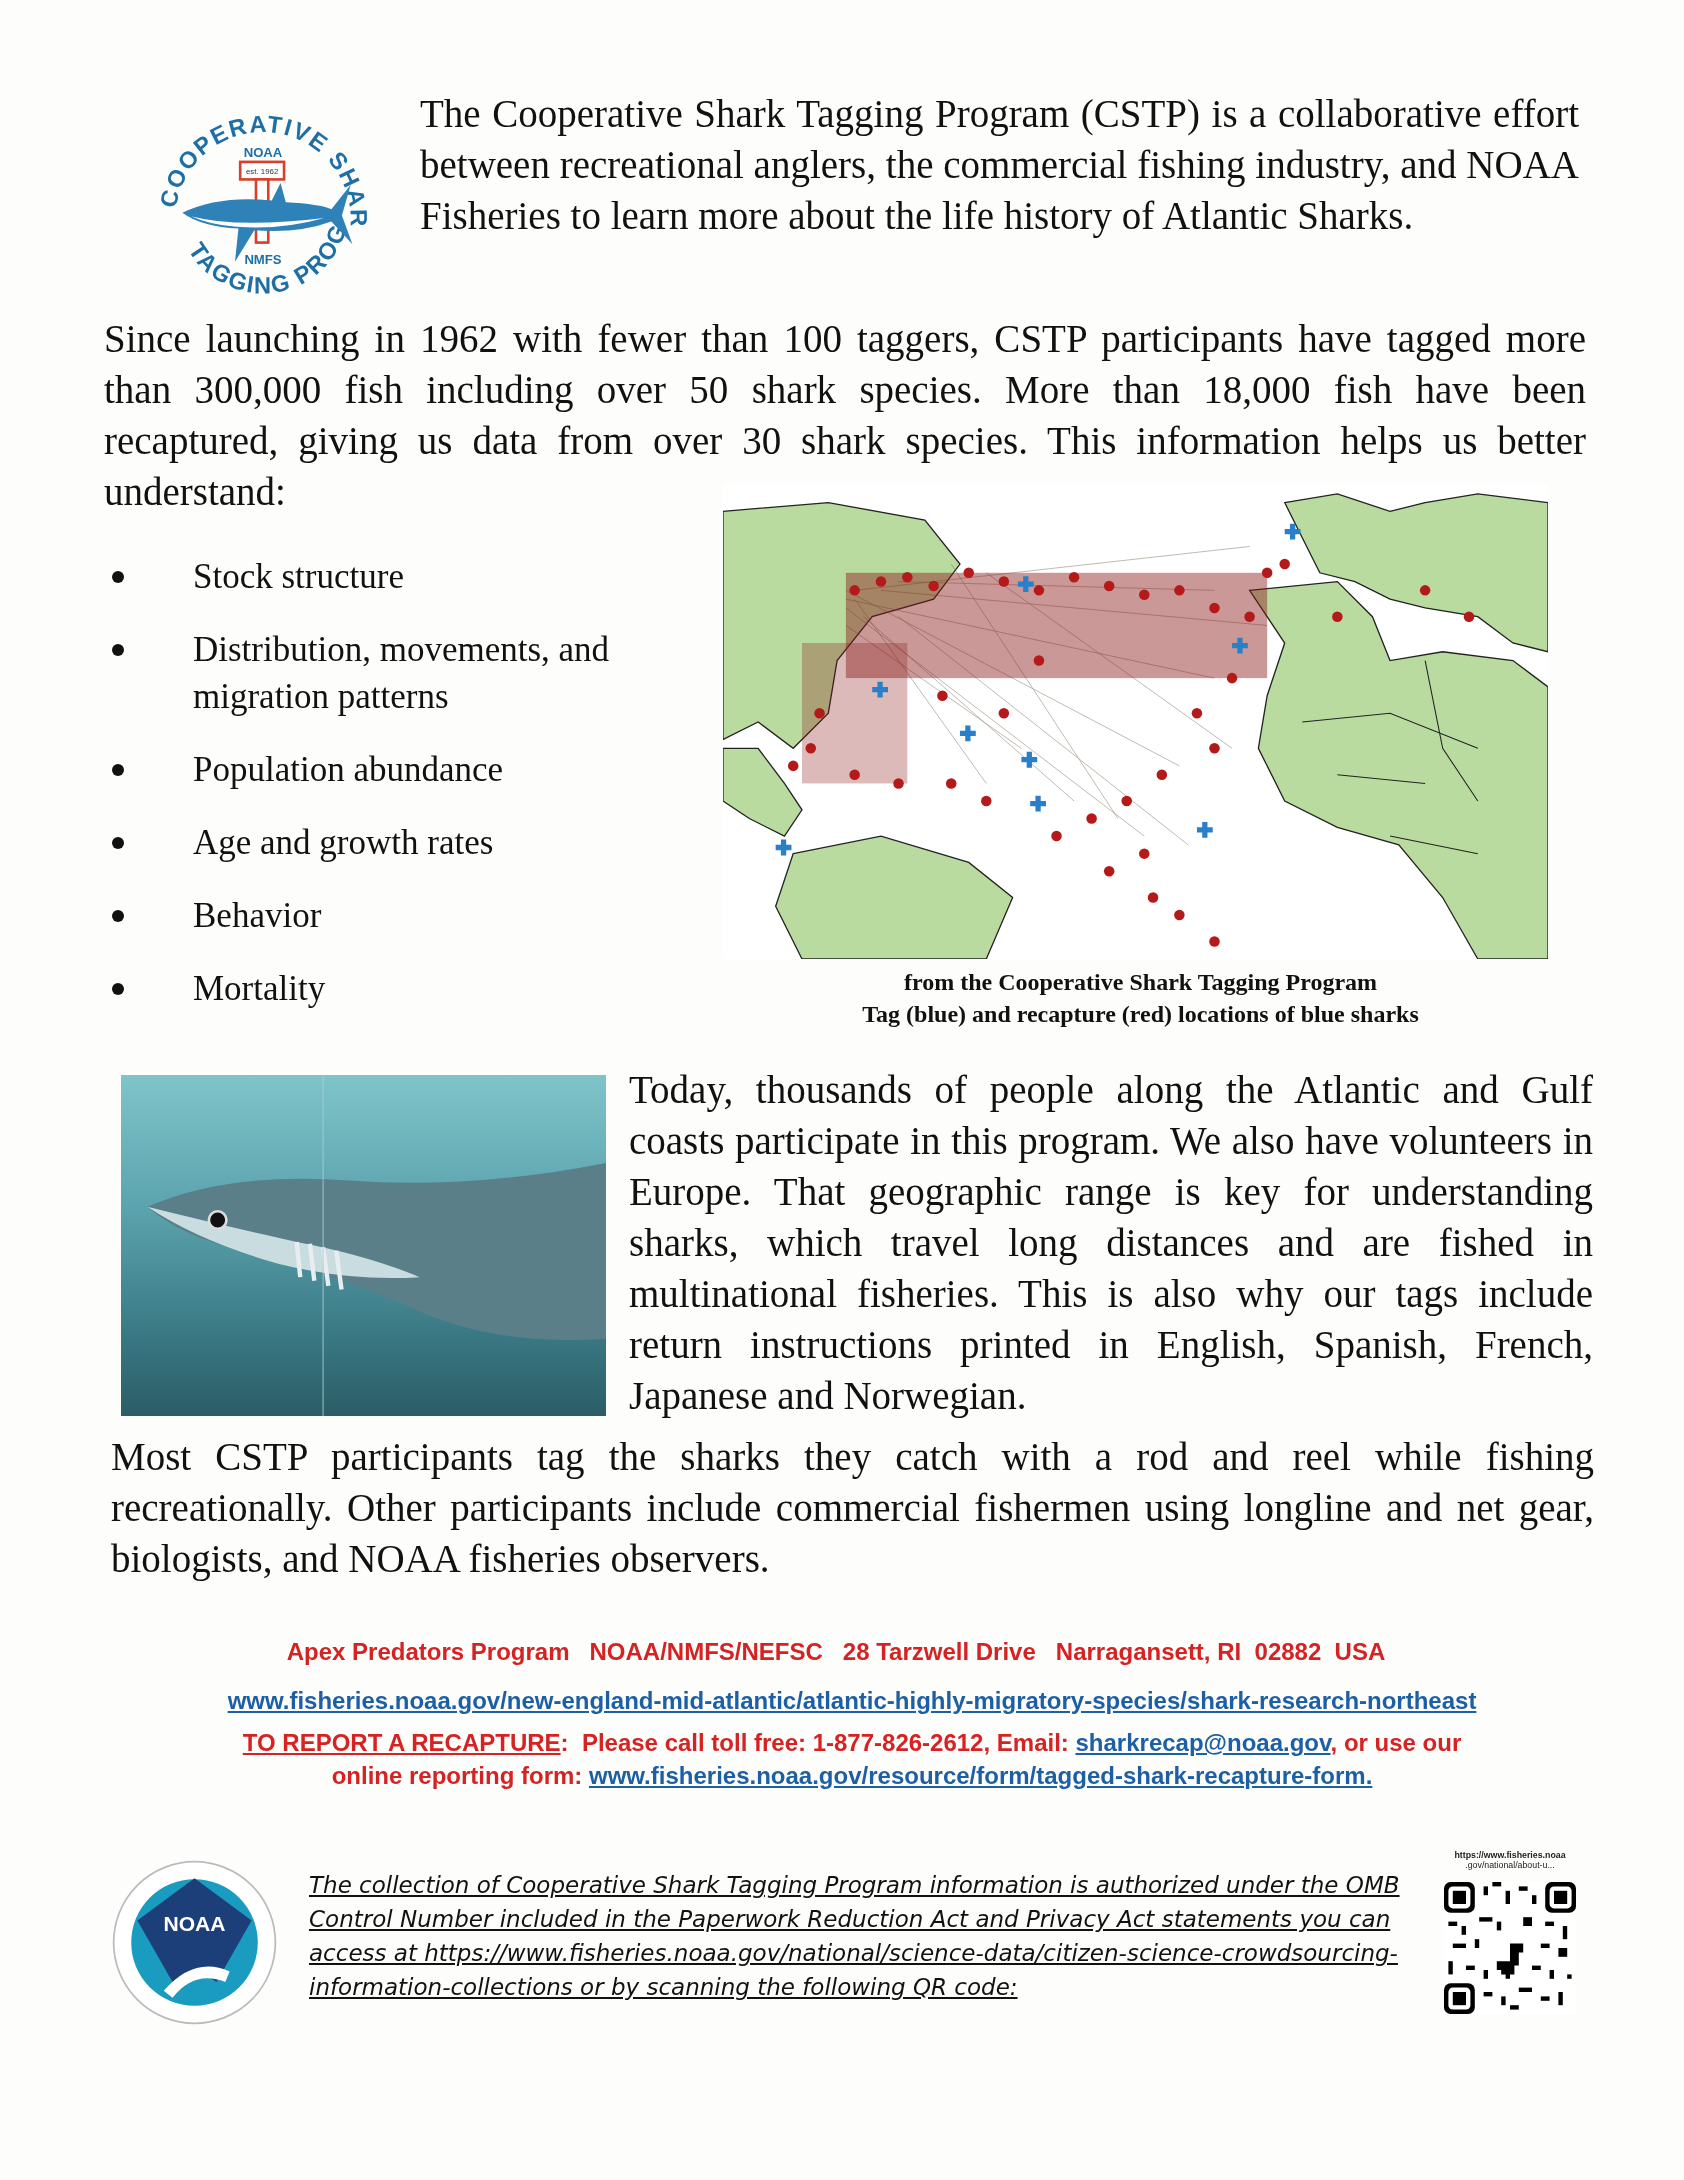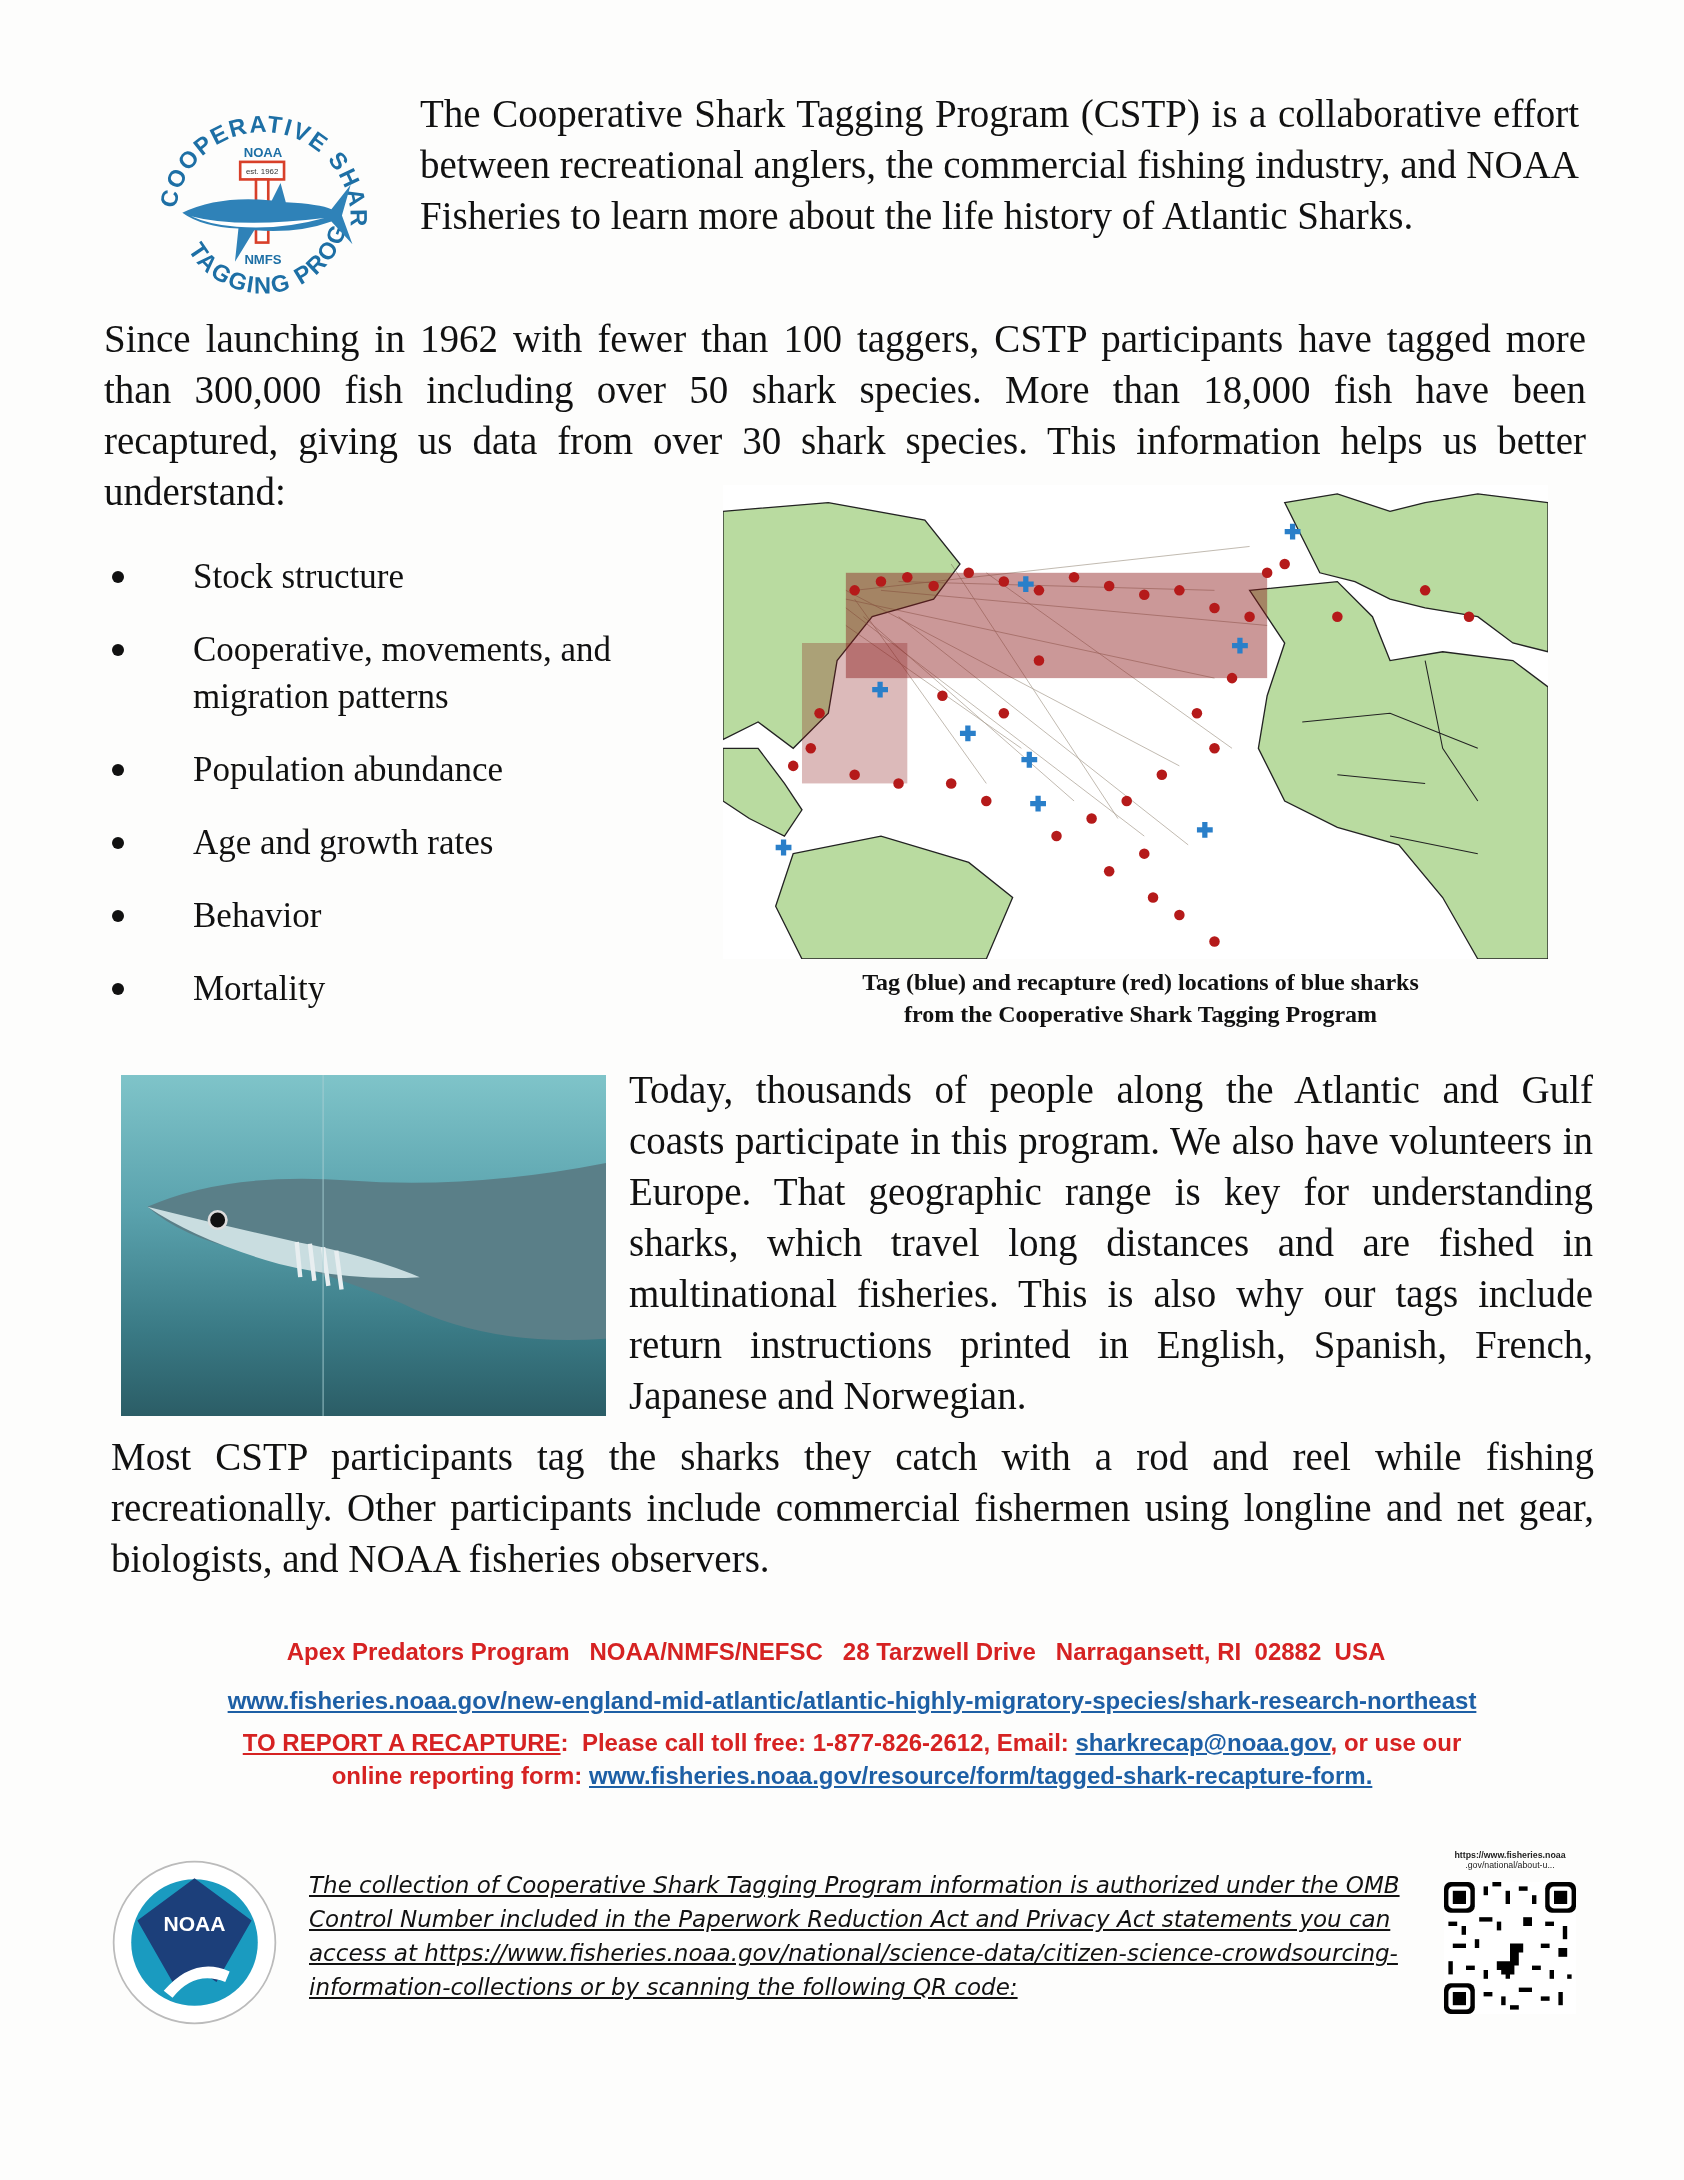--- a/index.html
+++ b/index.html
@@ -38,21 +38,21 @@
     <text x="130" y="190" text-anchor="middle" font-family="Liberation Sans, sans-serif" font-weight="bold" font-size="15" fill="#1d6fa5">NMFS</text>
   </svg>
 </div>
 
 <div class="abs intro">The Cooperative Shark Tagging Program (CSTP) is a collaborative effort between recreational anglers, the commercial fishing industry, and NOAA Fisheries to learn more about the life history of Atlantic Sharks.</div>
 
 <div class="abs para" style="left:104px; top:313px; width:1482px; text-align:justify;">Since launching in 1962 with fewer than 100 taggers, CSTP participants have tagged more than 300,000 fish including over 50 shark species.  More than 18,000 fish have been recaptured, giving us data from over 30 shark species.  This information helps us better understand:</div>
 
 <div class="abs bullets">
   <div class="bullet"><span class="dot"></span><span>Stock structure</span></div>
-  <div class="bullet"><span class="dot"></span><span>Cooperative, movements, and migration patterns</span></div>
+  <div class="bullet"><span class="dot"></span><span>Distribution, movements, and migration patterns</span></div>
   <div class="bullet"><span class="dot"></span><span>Population abundance</span></div>
   <div class="bullet"><span class="dot"></span><span>Age and growth rates</span></div>
   <div class="bullet"><span class="dot"></span><span>Behavior</span></div>
   <div class="bullet"><span class="dot"></span><span>Mortality</span></div>
 </div>
 
 <div class="abs map">
   <svg width="825" height="474" viewBox="0 0 940 540">
     <rect width="940" height="540" fill="#ffffff"></rect>
     <path d="M0 30 L120 20 L230 40 L270 90 L240 130 L170 150 L130 200 L120 260 L80 300 L40 270 L0 290 Z" fill="#b9dba0" stroke="#222" stroke-width="1.5"></path>
@@ -126,22 +126,22 @@
       <path d="M340 310 h6 v-6 h6 v6 h6 v6 h-6 v6 h-6 v-6 h-6 z"></path>
       <path d="M350 360 h6 v-6 h6 v6 h6 v6 h-6 v6 h-6 v-6 h-6 z"></path>
       <path d="M170 230 h6 v-6 h6 v6 h6 v6 h-6 v6 h-6 v-6 h-6 z"></path>
       <path d="M640 50 h6 v-6 h6 v6 h6 v6 h-6 v6 h-6 v-6 h-6 z"></path>
       <path d="M540 390 h6 v-6 h6 v6 h6 v6 h-6 v6 h-6 v-6 h-6 z"></path>
       <path d="M60 410 h6 v-6 h6 v6 h6 v6 h-6 v6 h-6 v-6 h-6 z"></path>
     </g>
   </svg>
 </div>
 <div class="abs caption">
+  <div>from the Cooperative Shark Tagging Program</div>
   <div>Tag (blue) and recapture (red) locations of blue sharks</div>
-  <div>from the Cooperative Shark Tagging Program</div>
 </div>
 
 <div class="abs photo">
   <svg width="485" height="341" viewBox="0 0 552 388">
     <path d="M30 150 Q120 110 260 120 Q400 130 552 100 L552 300 Q420 310 320 260 Q220 220 140 200 Q70 185 30 150 Z" fill="#5a7f88"></path>
     <path d="M30 150 Q110 170 200 190 Q280 205 340 230 Q260 235 180 215 Q90 190 30 150 Z" fill="#c9dde0"></path>
     <circle cx="110" cy="165" r="10" fill="#111" stroke="#ddd" stroke-width="3"></circle>
     <path d="M200 190 l4 40 M215 192 l5 42 M230 196 l6 44 M245 200 l6 44" stroke="#e8eef0" stroke-width="5"></path>
     <line x1="230" y1="0" x2="230" y2="388" stroke="#a8cfd4" stroke-width="1"></line>
   </svg>

